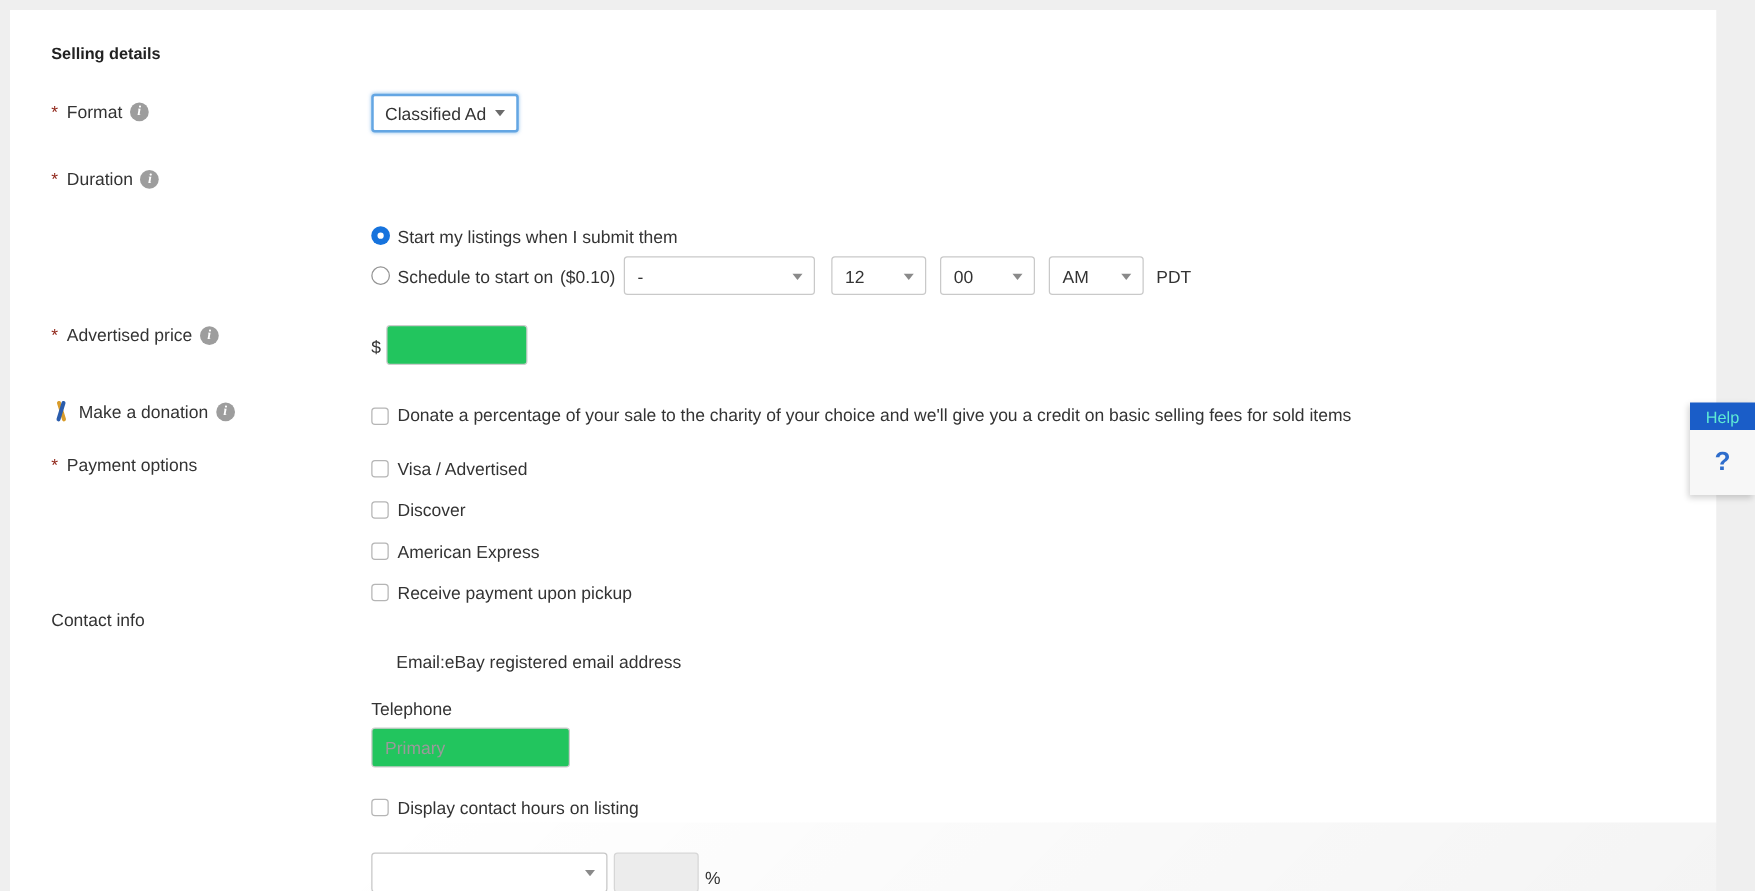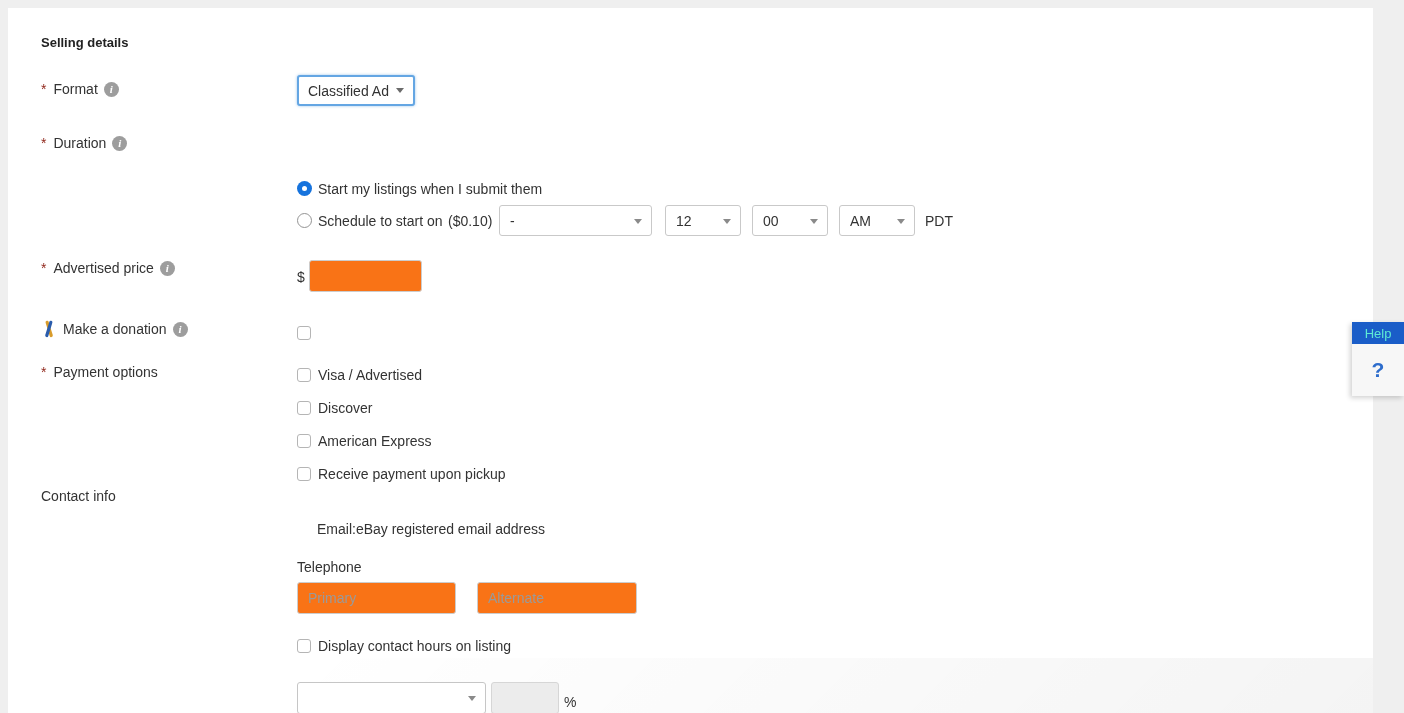--- a/index.html
+++ b/index.html
@@ -52,21 +52,21 @@
     display:inline-flex; align-items:center; gap:7px;
     font-size:14px; color:#333; padding:0 9px; cursor:pointer;
   }
   .sel-focus .caret {
     width:0; height:0;
     border-left:4px solid transparent; border-right:4px solid transparent;
     border-top:5px solid #6b6b6b;
   }
 
   .txt-input {
-    position:absolute; height:32px; background:#f97316;
+    position:absolute; height:32px; background:#22c55e;
     border:1px solid #ccc; border-radius:3px;
     font-family:"Liberation Sans","DejaVu Sans",sans-serif;
     font-size:14px; color:#333; padding:0 10px; outline:none;
   }
   .txt-input::placeholder { color:#9a9a9a; opacity:1; }
 
   .radio {
     position:absolute; width:15px; height:15px; border-radius:50%; background:#fff;
     border:1px solid #949494;
   }
@@ -176,41 +176,41 @@
       <span class="ribbon">
         <svg width="16" height="18" viewBox="0 0 16 18">
           <rect x="6.6" y="0.5" width="3.2" height="17" rx="1.6" fill="#d99c2b" transform="rotate(-17 8 9)"></rect>
           <rect x="6.2" y="0.5" width="3.2" height="17" rx="1.6" fill="#2a5cac" transform="rotate(17 8 9)"></rect>
         </svg>
       </span>
       <span>Make a donation</span>
       <span class="info-icon">i</span>
     </div>
     <div class="checkbox" style="left:289px; top:318px;"></div>
+    <div class="plain" style="left:310px; top:316px;">Donate a percentage of your sale to the charity of your choice and we'll give you a credit on basic selling fees for sold items</div>
 
     <div class="abs row-label" style="left:33px; top:356px;">
       <span class="req">*</span>
         <span>Payment options</span>
     </div>
     <div class="checkbox" style="left:289px; top:360px;"></div>
     <div class="plain" style="left:310px; top:359px;">Visa / Advertised</div>
     <div class="checkbox" style="left:289px; top:393px;"></div>
     <div class="plain" style="left:310px; top:392px;">Discover</div>
     <div class="checkbox" style="left:289px; top:426px;"></div>
     <div class="plain" style="left:310px; top:425px;">American Express</div>
     <div class="checkbox" style="left:289px; top:459px;"></div>
     <div class="plain" style="left:310px; top:458px;">Receive payment upon pickup</div>
 
     <div class="abs row-label" style="left:33px; top:480px;">
       <span>Contact info</span>
     </div>
     <div class="plain" style="left:289px; top:513px;margin-left:20px;">Email:eBay registered email address</div>
     <div class="plain" style="left:289px; top:551px;">Telephone</div>
     <input class="txt-input" style="left: 289px; top: 574px; width: 159px;" placeholder="Primary">
-    <input class="txt-input" style="left: 469px; top: 574px; width: 160px;" placeholder="Alternate">
     <div class="checkbox" style="left:289px; top:631px;"></div>
     <div class="plain" style="left:310px; top:630px;">Display contact hours on listing</div>
 
     <div class="bottom-shade"></div>
 
     <div class="abs row-label" style="left:33px; top:672px;margin-top:48px;">
       <span>Sales tax</span>
       <span class="info-icon">i</span>
     </div>
     <div class="sel" style="left:289px; top:674px; width:189px; height:32px; border-color:#c6c6c6;">

